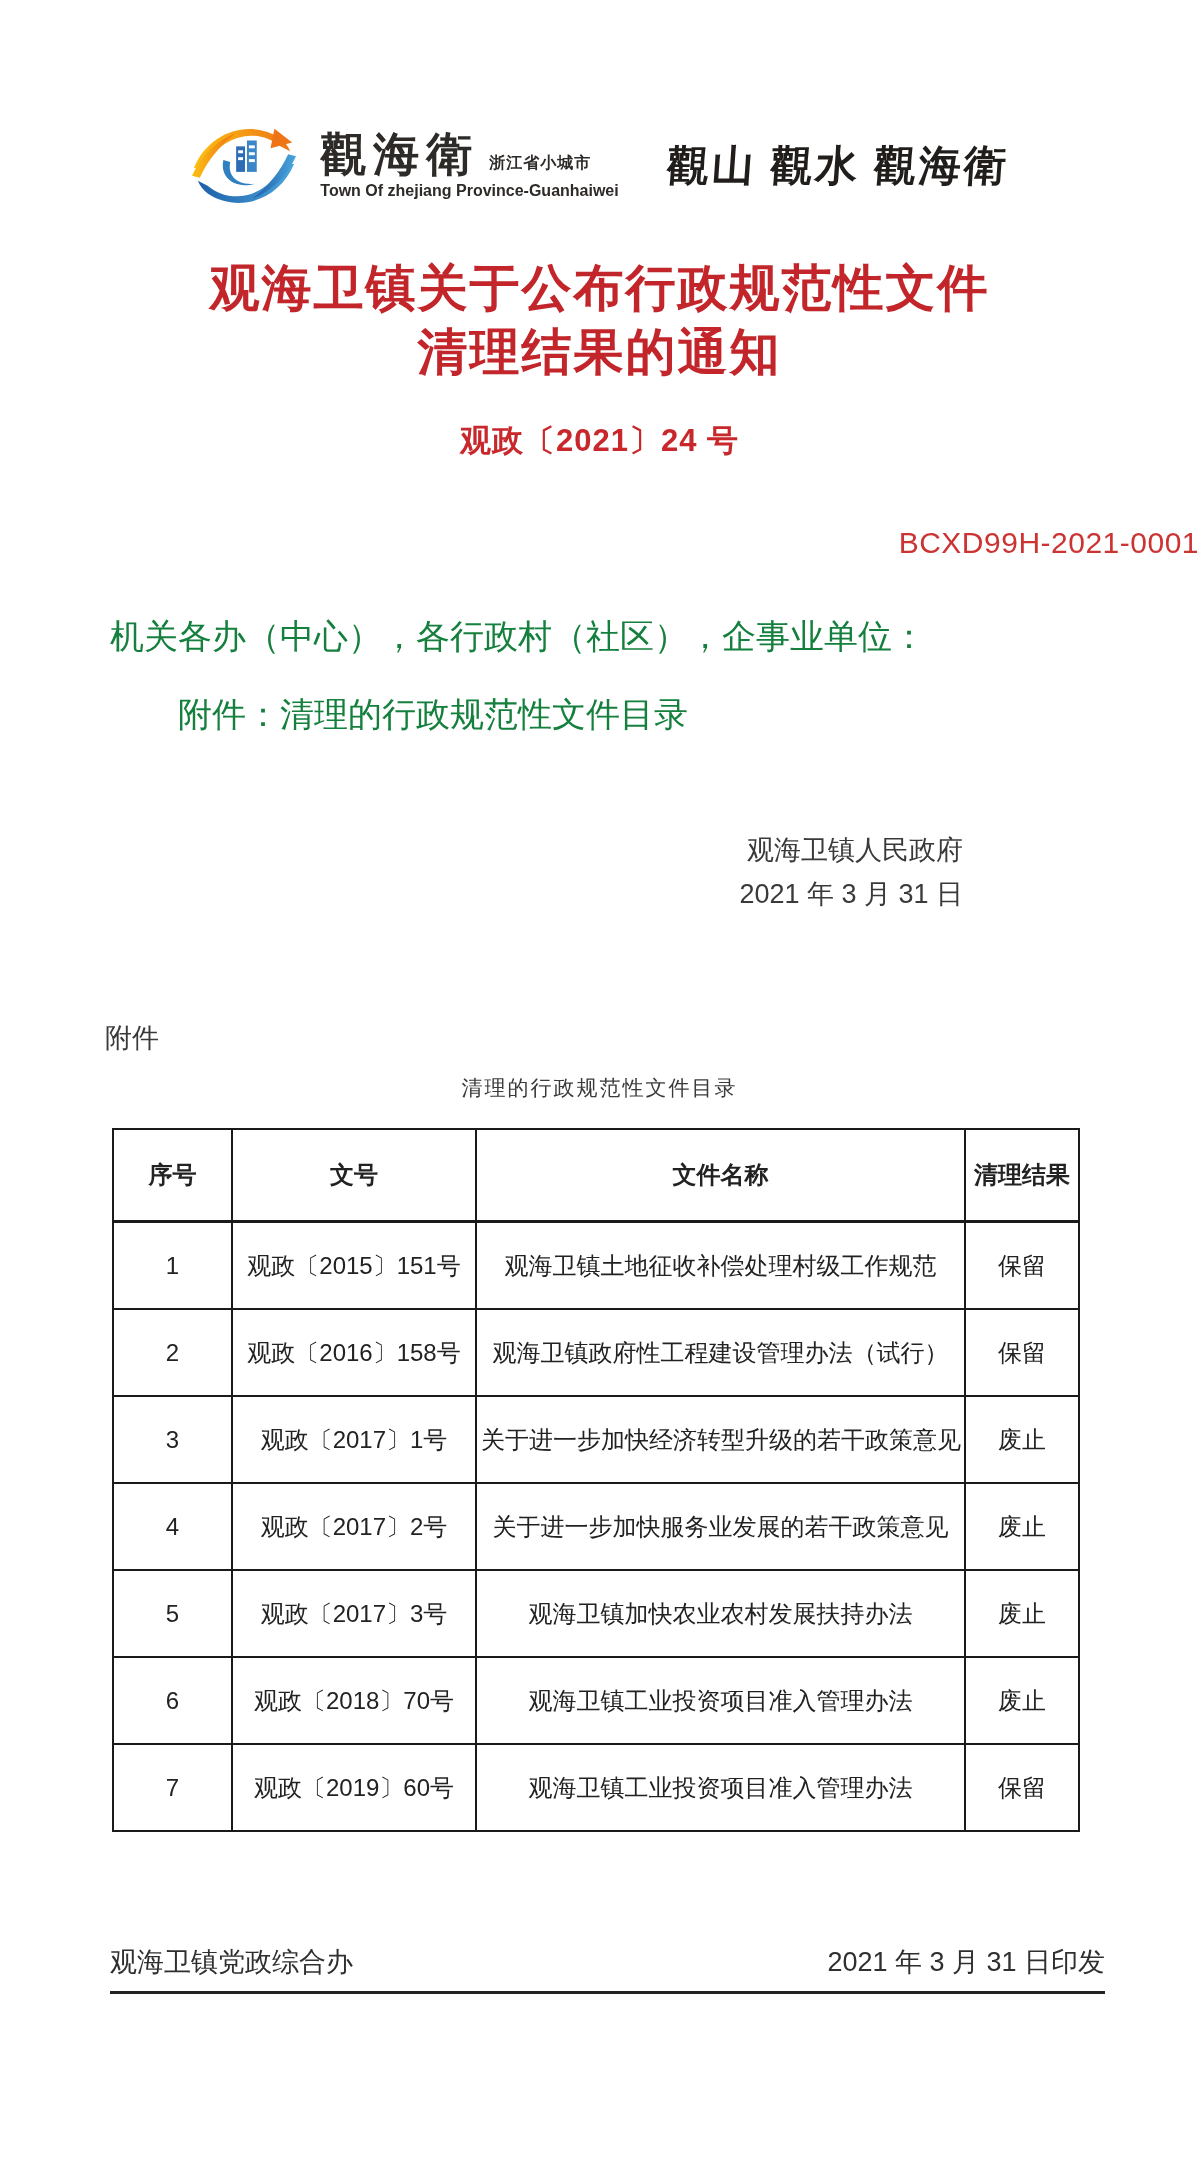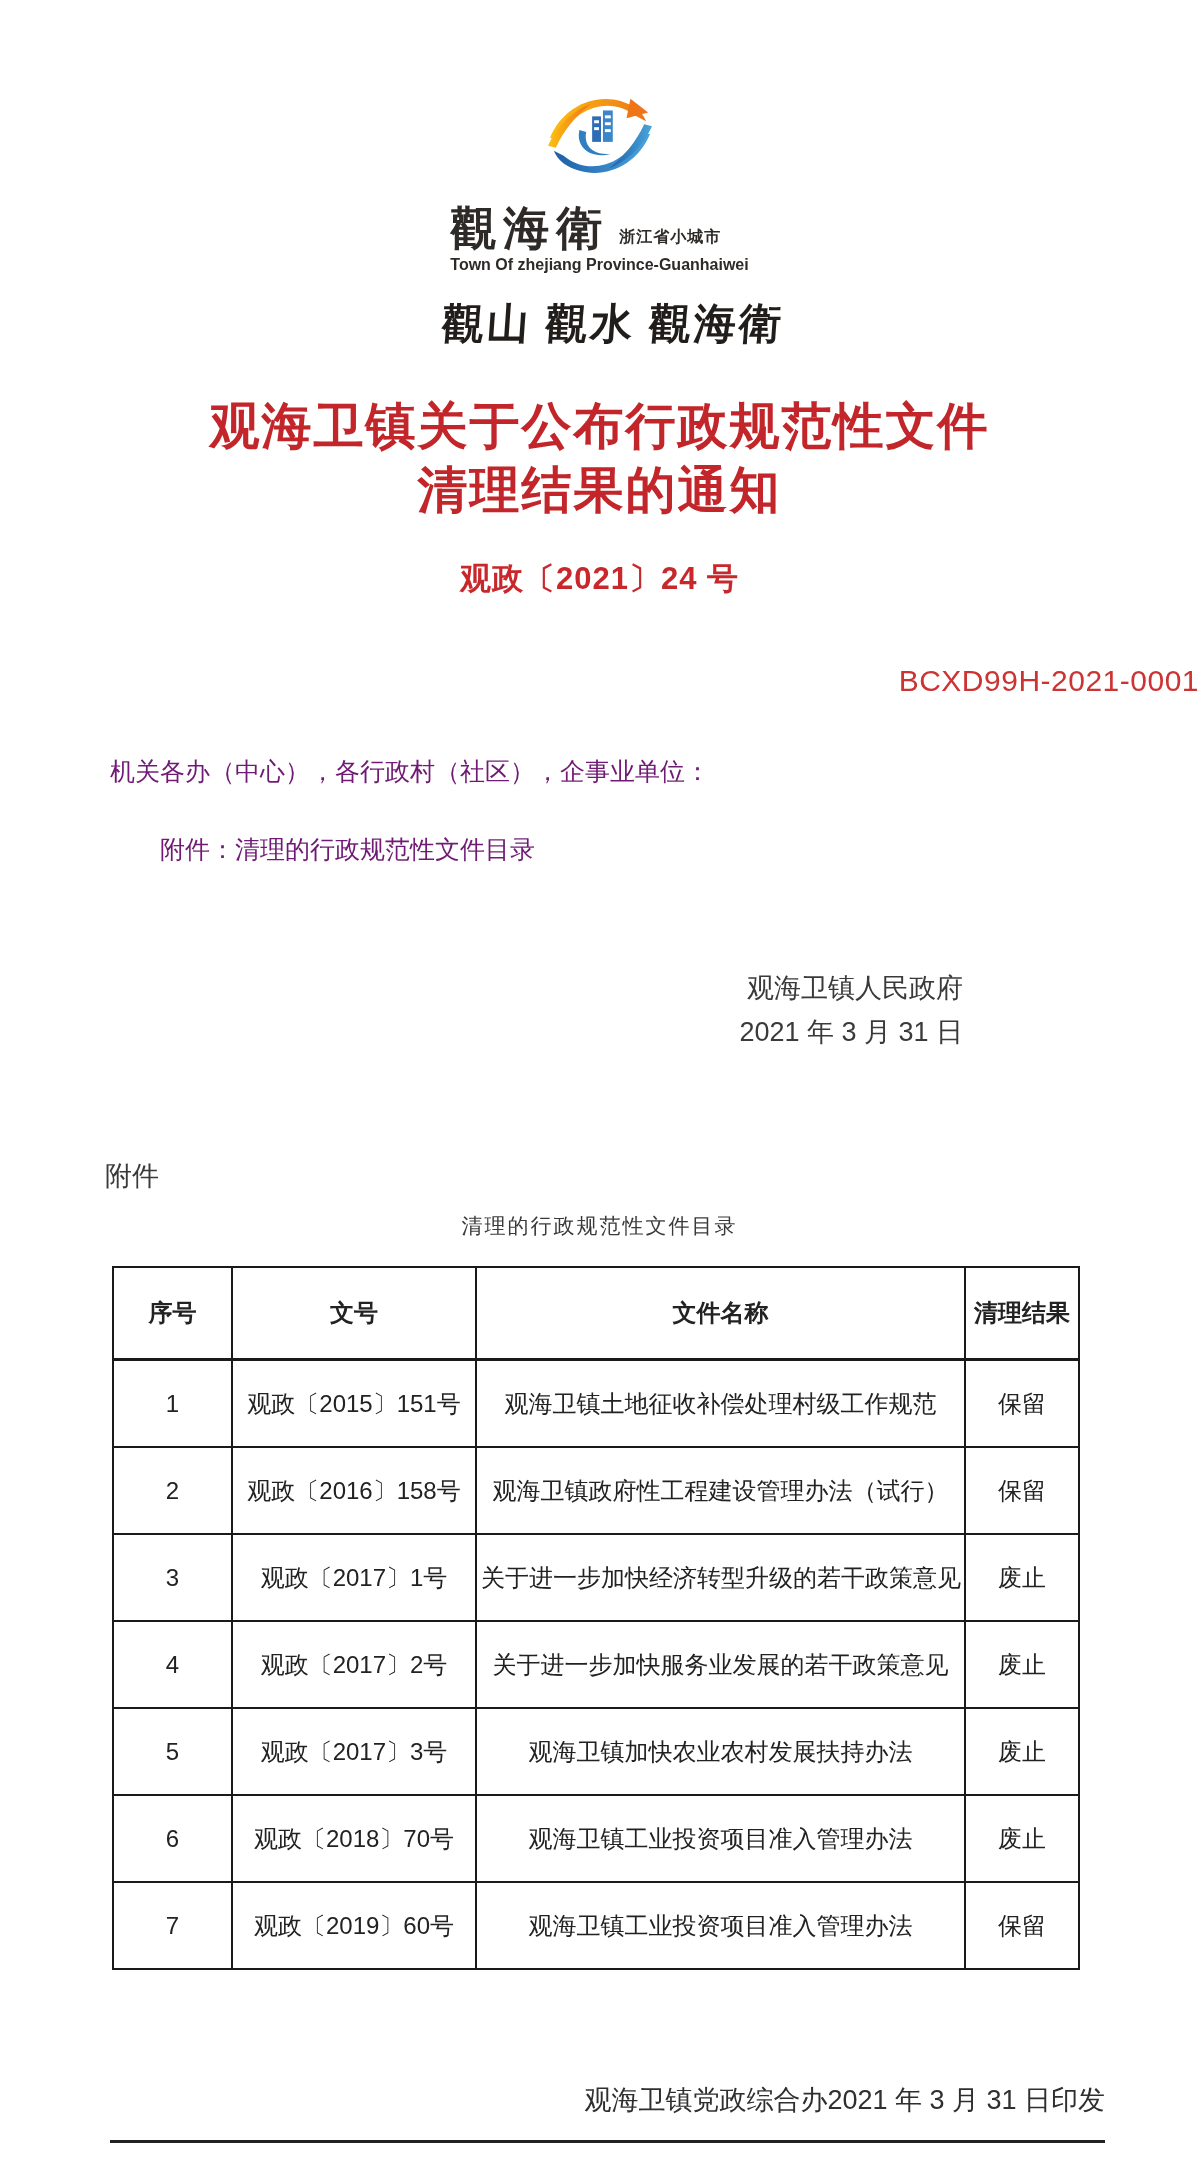--- a/index.html
+++ b/index.html
@@ -4,21 +4,21 @@
 <style>
   html,body{margin:0;padding:0;}
   body{
     width:1199px;height:2179px;background:#ffffff;
     font-family:"Liberation Sans","DejaVu Sans",sans-serif;
     color:#333;position:relative;overflow:hidden;
   }
   
   .header-row{
     display:flex;align-items:center;justify-content:center;
-    padding-top:88px;gap:22px;flex-direction:column;
+    padding-top:118px;gap:22px;
   }
   .logo-mark{width:108px;height:96px;flex:0 0 auto;}
   .logo-text{display:flex;flex-direction:column;justify-content:flex-end;}
   .logo-text-top{display:flex;align-items:flex-end;gap:10px;}
   .logo-name-zh{
     font-family:"Liberation Serif","DejaVu Serif",serif;
     font-size:46px;font-weight:bold;color:#2e2a28;letter-spacing:7px;line-height:1;
   }
   .logo-region{font-size:16px;font-weight:bold;color:#2e2a28;padding-bottom:4px;letter-spacing:1px;}
   .logo-name-en{
@@ -37,21 +37,21 @@
   }
   .doc-number{
     margin-top:36px;text-align:center;font-weight:bold;
     font-size:31px;letter-spacing:1px;
   }
   .ref-code{
     margin-top:64px;text-align:right;
     font-size:30px;letter-spacing:0.5px;
   }
   
-  .body-block{margin:50px 110px 0 110px;font-size:25px;line-height:52px;color:#701a75;font-family:Liberation Mono, monospace;}
+  .body-block{margin:50px 110px 0 110px;font-size:34px;line-height:52px;color:#15803d;}
   .salutation{text-align:left;}
   .paragraph{text-indent:2em;text-align:justify;}
   .attachment-note{margin-top:26px;text-indent:2em;}
   
   .signature{margin:88px 236px 0 0;text-align:right;font-size:27px;line-height:44px;color:#3a3a3a;}
   
   .attachment-label{margin:104px 0 0 105px;font-size:27px;color:#3a3a3a;}
   .table-title{margin-top:18px;text-align:center;font-size:21px;color:#3a3a3a;letter-spacing:2px;}
   table.doc-table{
     margin:26px 0 0 112px;width:966px;border-collapse:collapse;
@@ -59,22 +59,22 @@
   }
   table.doc-table th,table.doc-table td{
     border:2px solid #1a1a1a;text-align:center;vertical-align:middle;
     padding:8px 4px;overflow:hidden;white-space:nowrap;
   }
   table.doc-table th{height:74px;font-weight:bold;border-bottom-width:3px;}
   table.doc-table td{height:69px;font-weight:normal;}
   col.c-seq{width:119px;} col.c-doc{width:244px;} col.c-name{width:489px;} col.c-res{width:114px;}
   
   .footer{
-    margin:112px 94px 0 110px;display:flex;justify-content:flex-end;align-items:flex-end;
-    font-size:27px;color:#2f2f2f;border-bottom:3px solid #222;padding-bottom:22px;
+    margin:112px 94px 0 110px;display:flex;justify-content:space-between;align-items:flex-end;
+    font-size:27px;color:#2f2f2f;border-bottom:3px solid #222;padding-bottom:11px;
   }
 </style>
 </head>
 <body>
 
 <div class="header-row">
   <svg class="logo-mark" viewBox="0 0 110 96" xmlns="http://www.w3.org/2000/svg">
     <defs>
       <linearGradient id="gOrange" x1="0" y1="0" x2="1" y2="0">
         <stop offset="0" stop-color="#fcc011"></stop>

